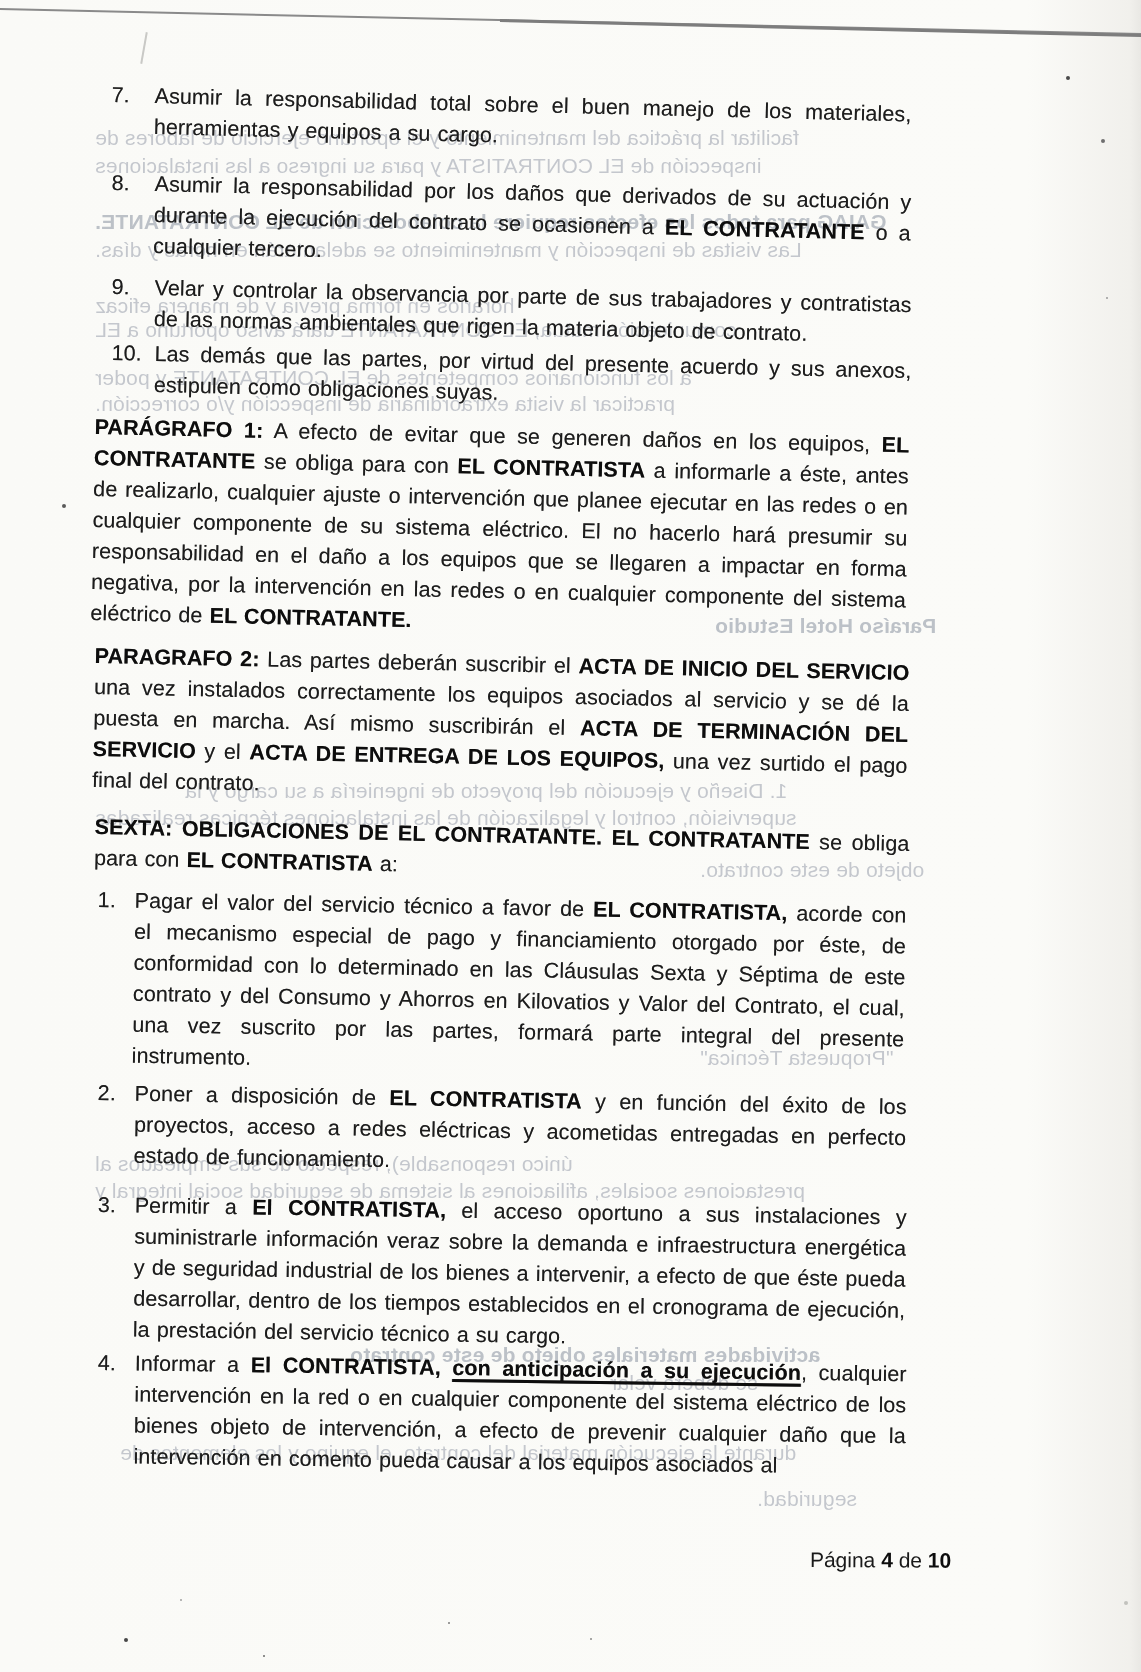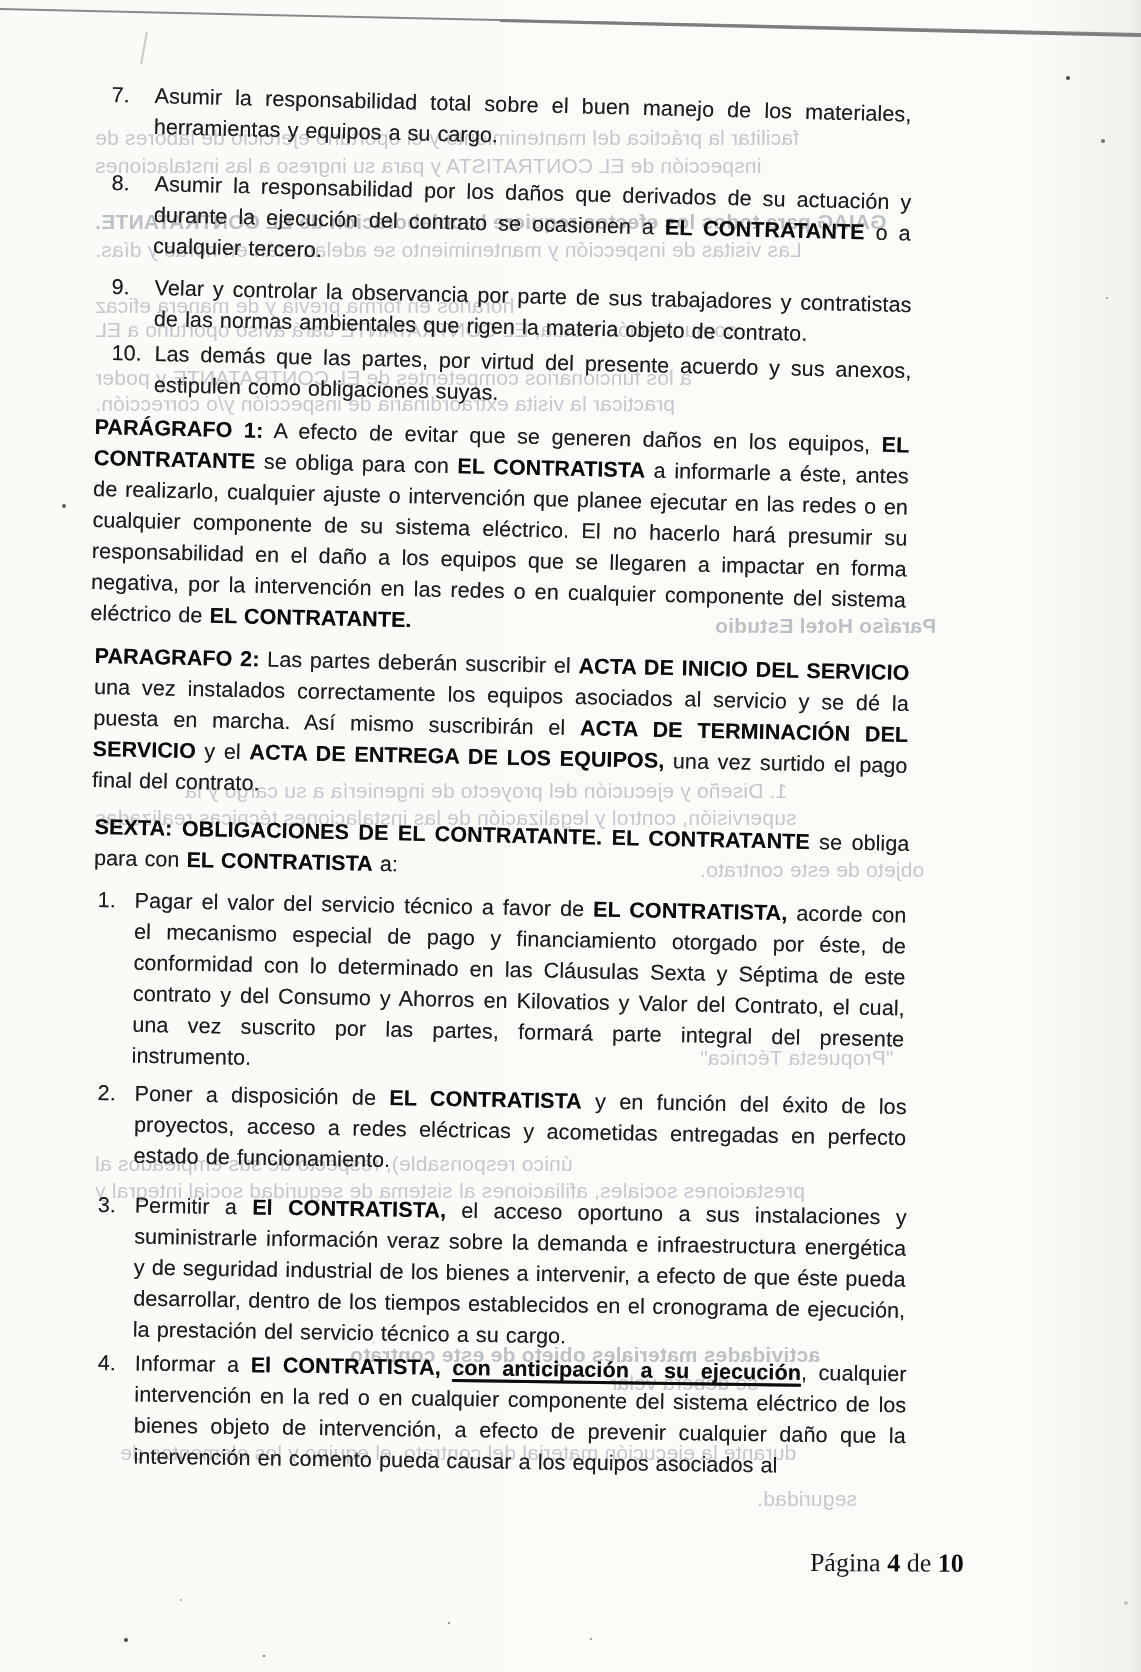--- a/index.html
+++ b/index.html
@@ -37,21 +37,21 @@
   .lb{left:98px;}
   .lb .num{width:37px;flex:none;}
   .lb .txt{width:772px;text-align:justify;}
   .b{font-weight:700;color:#0d0d0d;}
   .u{text-decoration:underline;text-decoration-thickness:2.5px;text-underline-offset:4px;}
   .r14{transform:rotate(1.4deg);} .r13{transform:rotate(1.3deg);}
   .r12{transform:rotate(1.2deg);} .r11{transform:rotate(1.1deg);}
   .r10{transform:rotate(1.0deg);} .r09{transform:rotate(.9deg);}
   .r08{transform:rotate(.8deg);} .r03{transform:rotate(.3deg);}
   .footer{position:absolute;left:810px;top:1548px;transform-origin:0 0;
-    font-family:Liberation Serif, serif;font-size:26px;color:#191919;}
+    font-family:Liberation Sans, sans-serif;font-size:21px;color:#191919;}
 </style>
 </head>
 <body>
 
 <div class="sheet">
 
   <div class="scan-line l1"></div>
   <div class="scan-line l2"></div>
   <div class="fold"></div>
   <div class="specks"></div>

